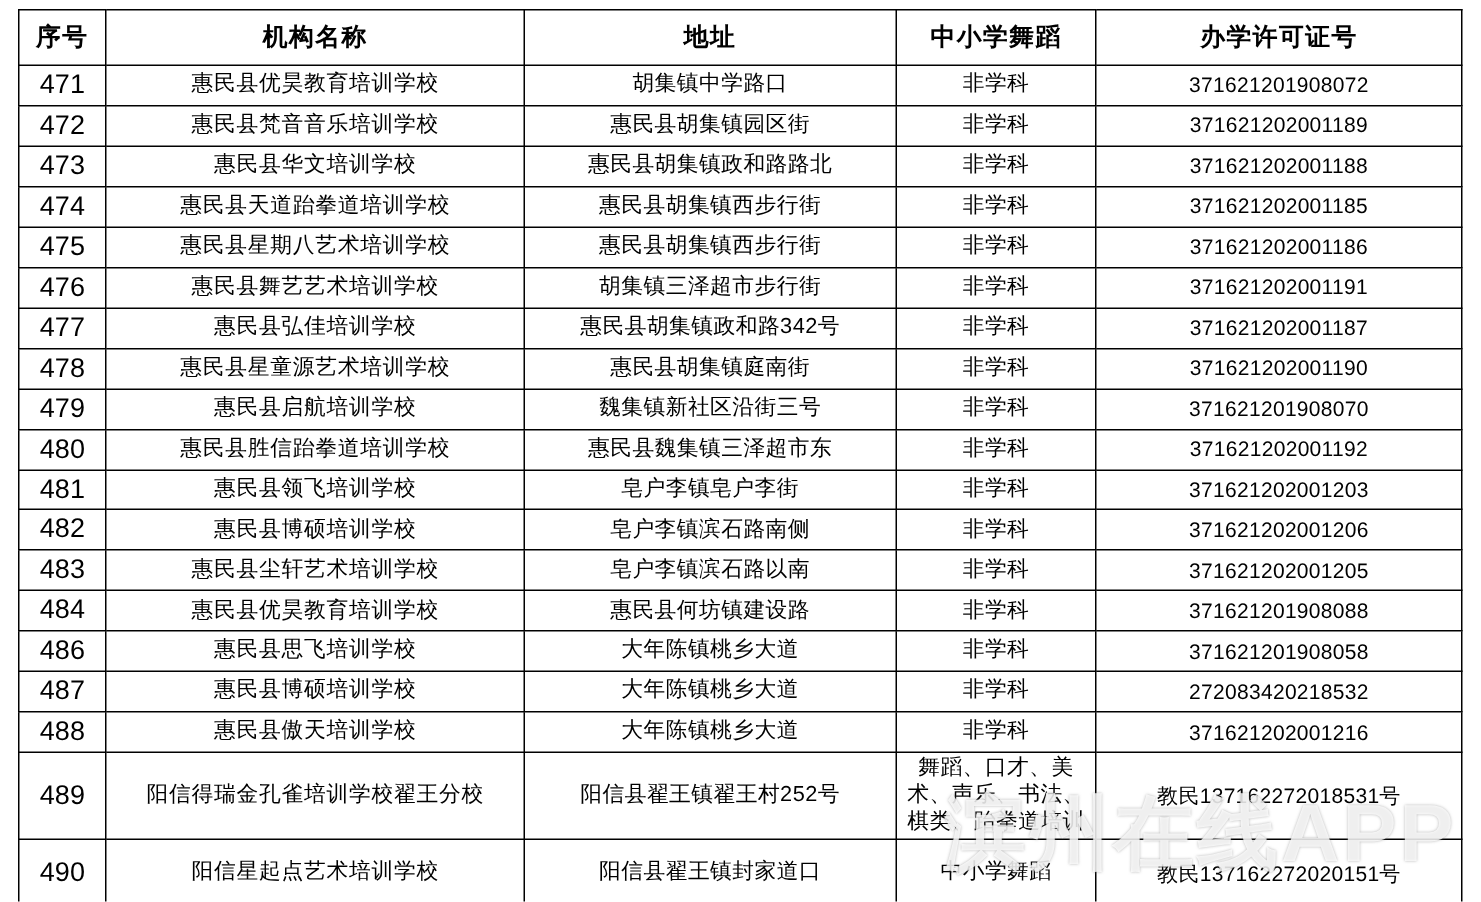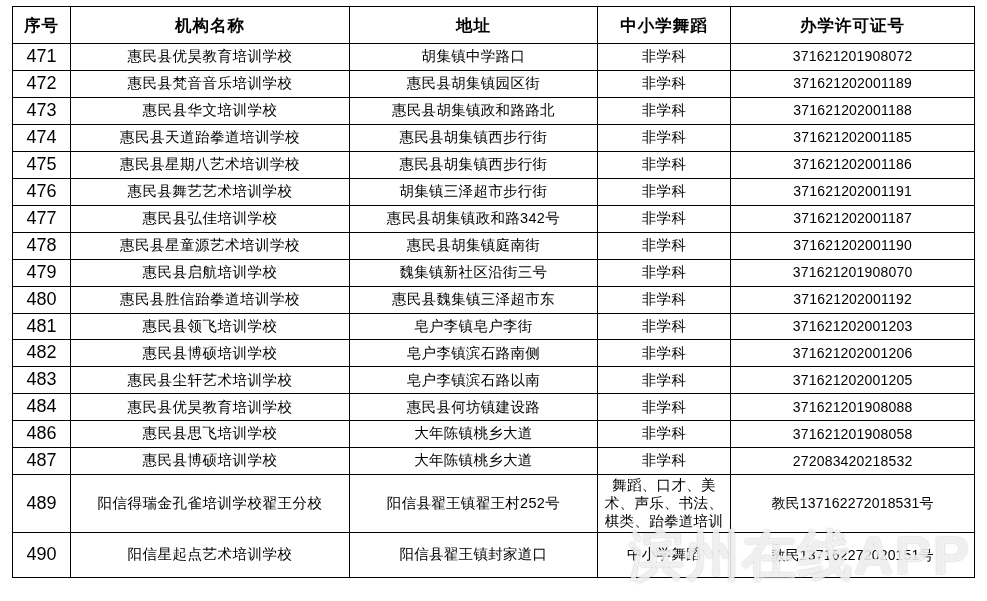--- a/index.html
+++ b/index.html
@@ -196,20 +196,27 @@
           <td class="content">非学科</td>
           <td class="license">371621201908058</td>
         </tr>
         <tr class="r1">
           <td class="idx">487</td>
           <td class="name">惠民县博硕培训学校</td>
           <td class="addr">大年陈镇桃乡大道</td>
           <td class="content">非学科</td>
           <td class="license">272083420218532</td>
         </tr>
+        <tr class="r1">
+          <td class="idx">488</td>
+          <td class="name">惠民县傲天培训学校</td>
+          <td class="addr">大年陈镇桃乡大道</td>
+          <td class="content">非学科</td>
+          <td class="license">371621202001216</td>
+        </tr>
         <tr class="r3">
           <td class="idx">489</td>
           <td class="name">阳信得瑞金孔雀培训学校翟王分校</td>
           <td class="addr">阳信县翟王镇翟王村252号</td>
           <td class="content">舞蹈、口才、美术、声乐、书法、棋类、跆拳道培训</td>
           <td class="license">教民137162272018531号</td>
         </tr>
         <tr class="r2">
           <td class="idx">490</td>
           <td class="name">阳信星起点艺术培训学校</td>

